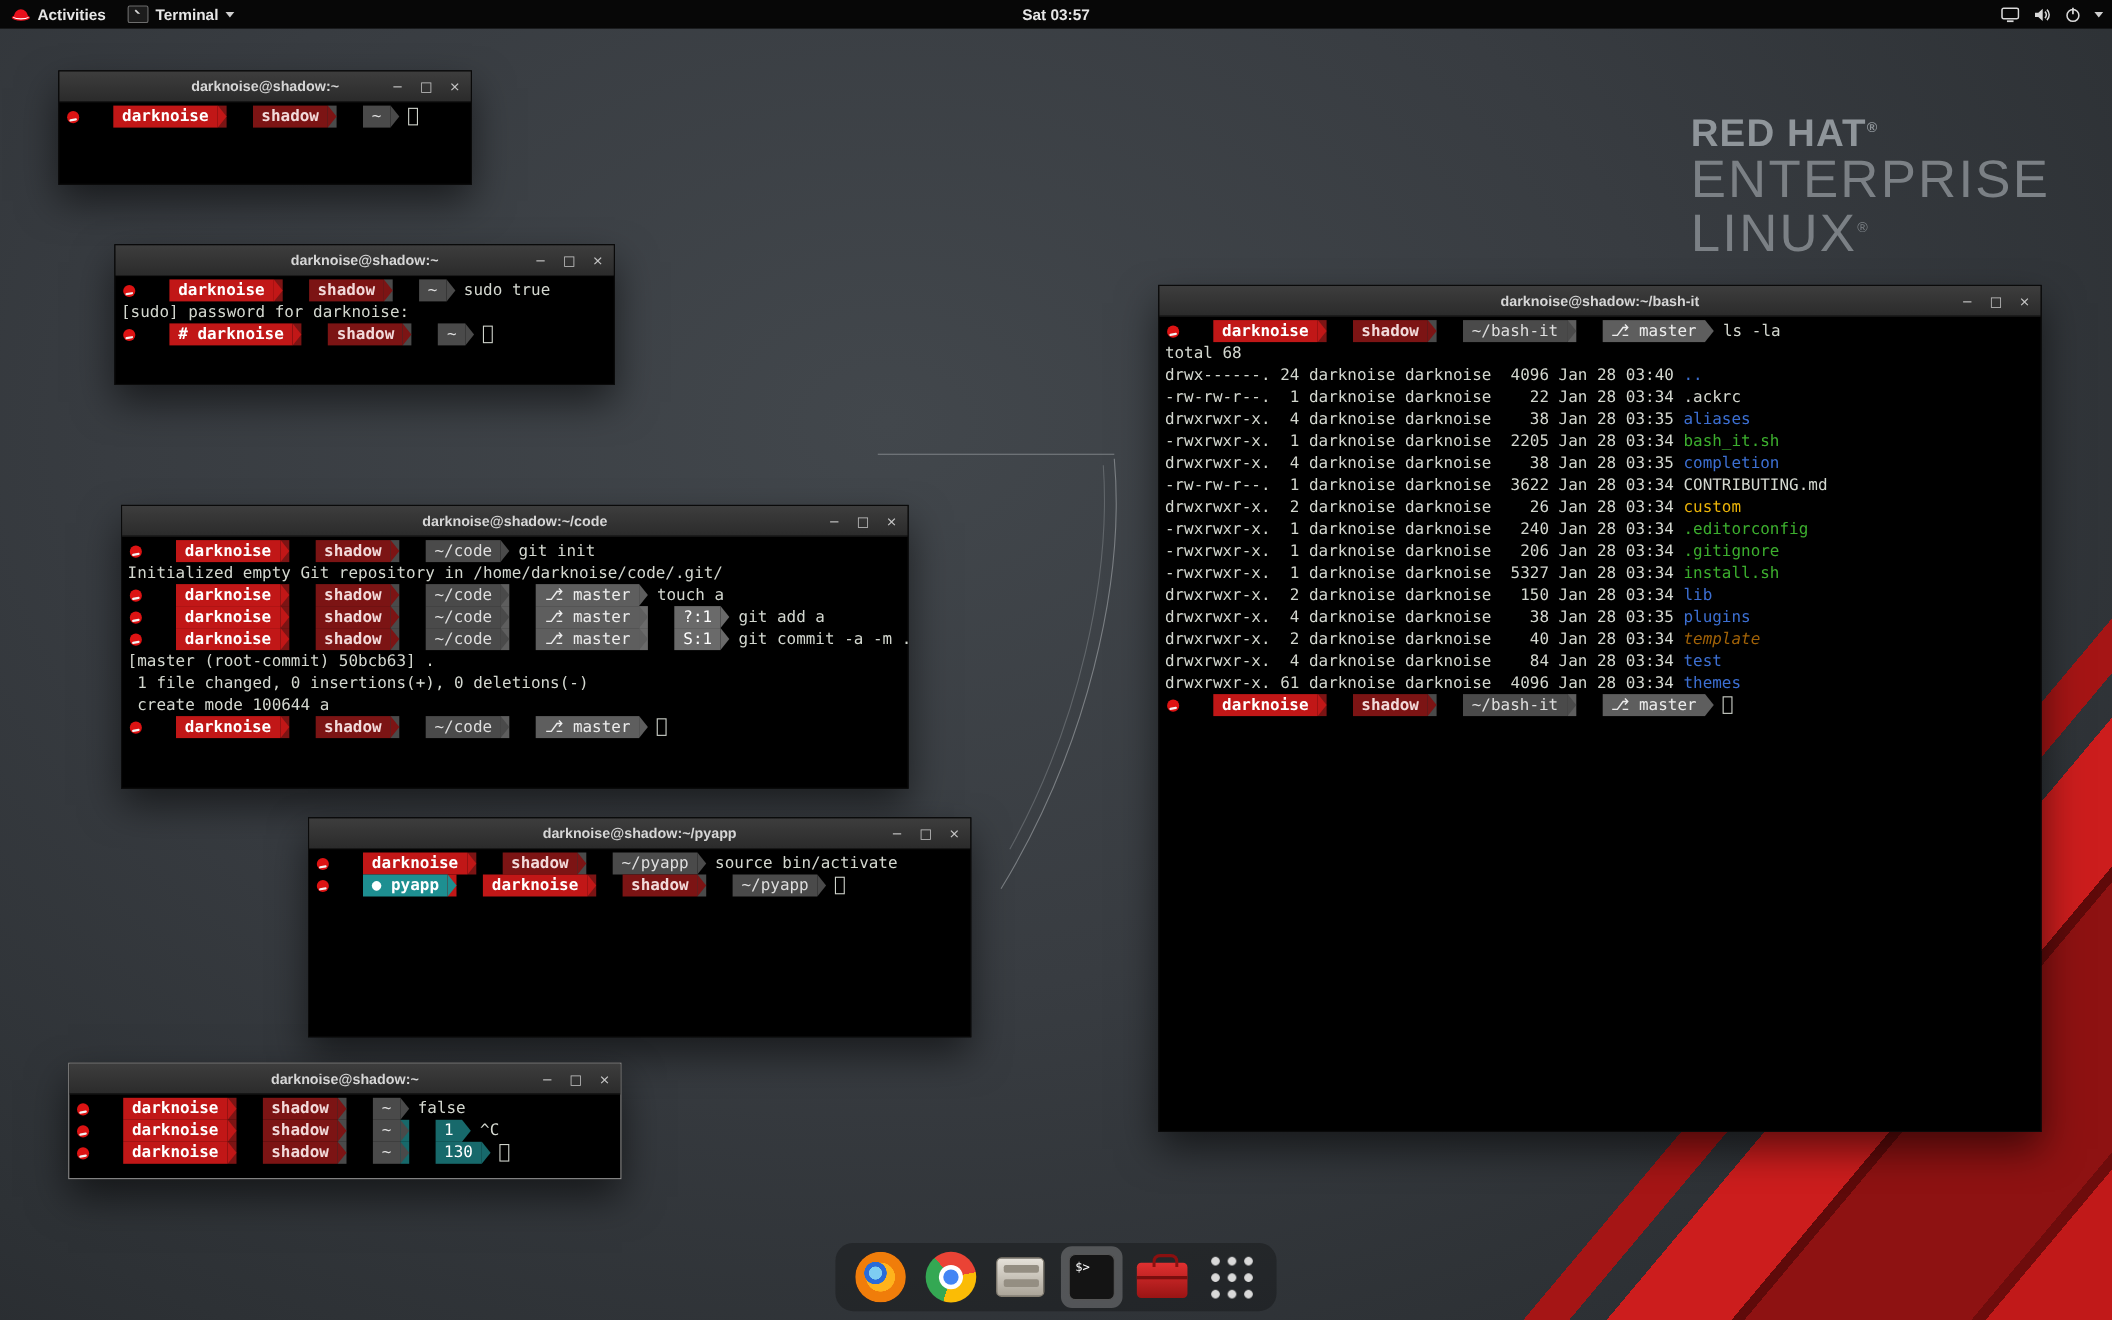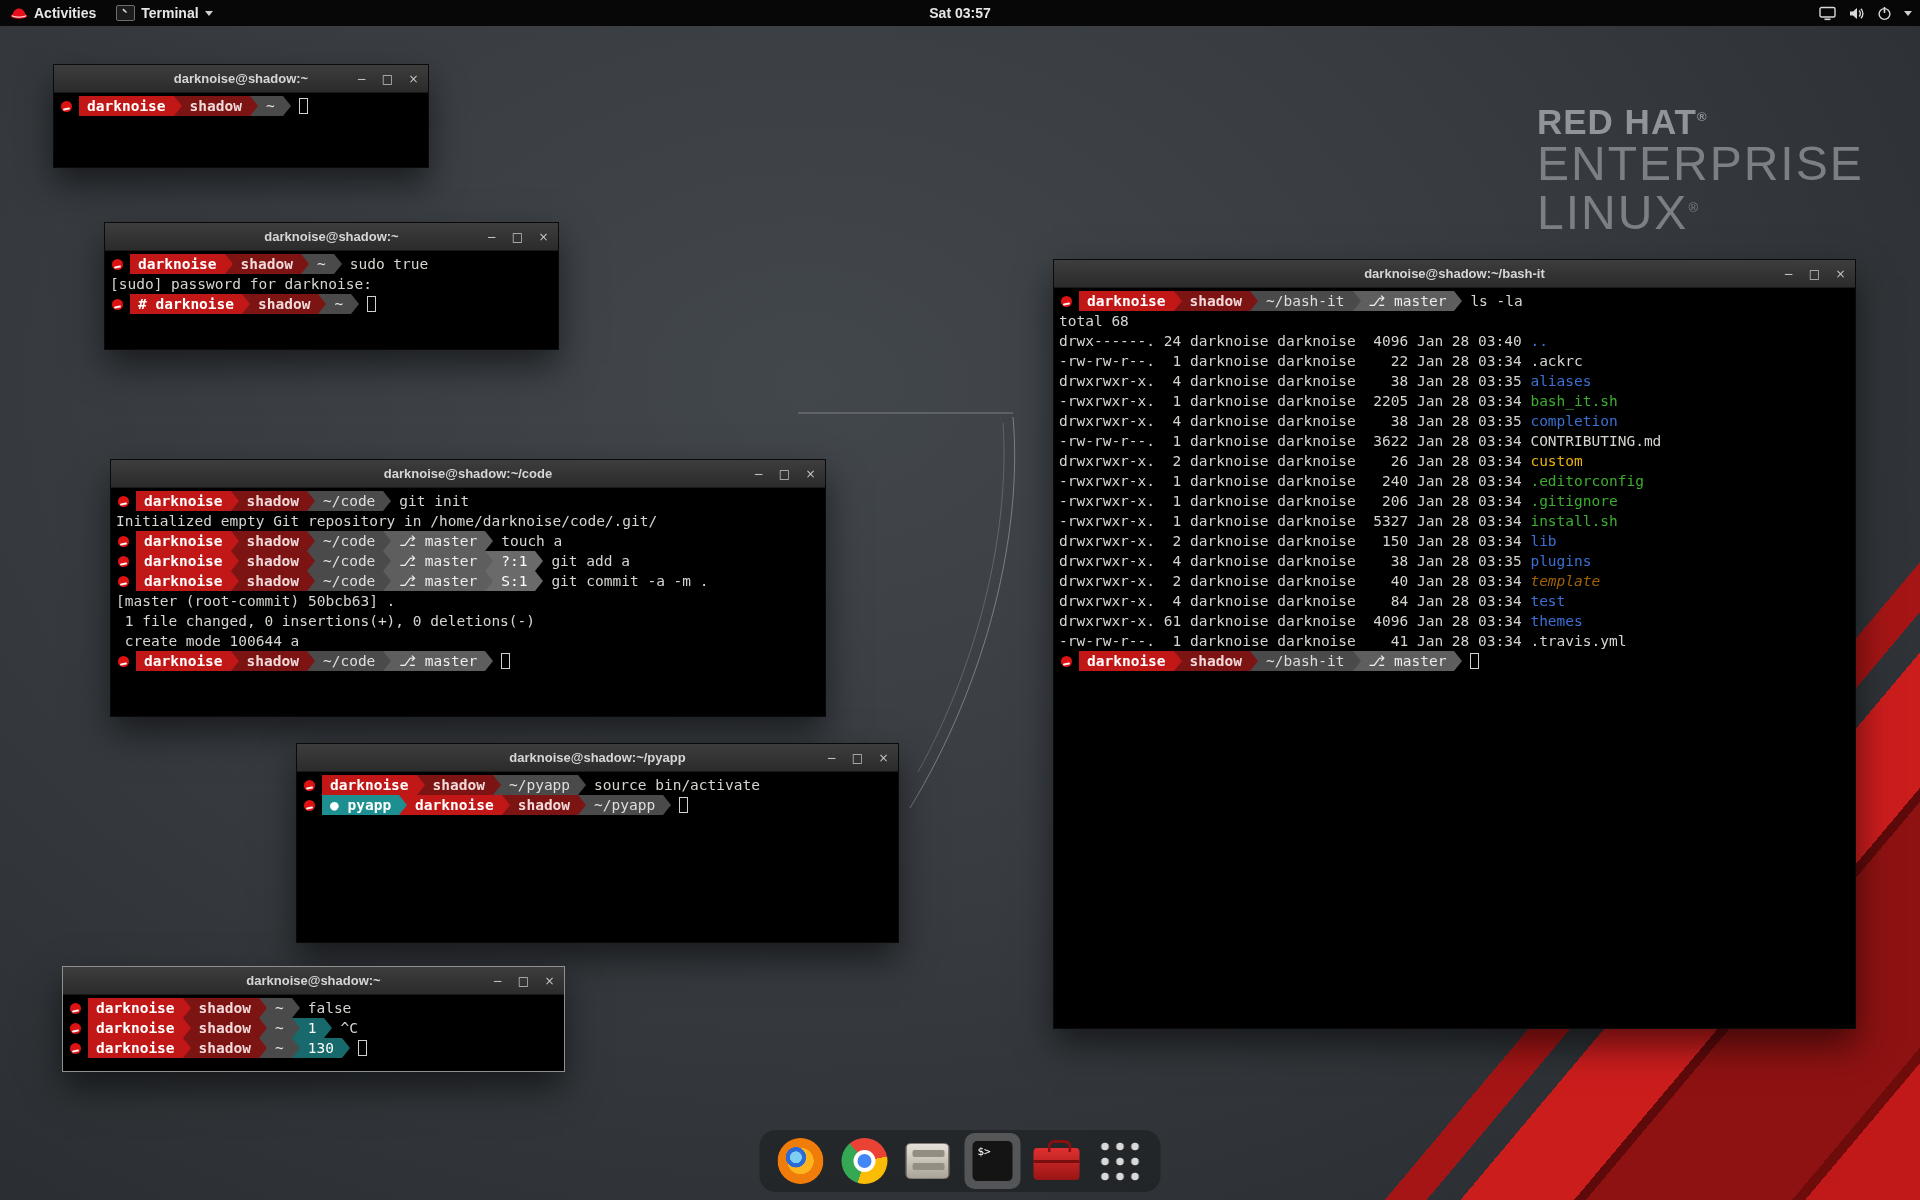--- a/index.html
+++ b/index.html
@@ -39,21 +39,21 @@
   .titlebar{height:27px;background:linear-gradient(#3d3d3d,#2b2b2b);border-bottom:1px solid #1a1a1a;
     position:relative;display:flex;align-items:center;justify-content:center;cursor:default;}
   .title{color:#d6d6d6;font-size:13px;font-weight:bold;white-space:nowrap;}
   .winbtns{position:absolute;right:6px;top:0;bottom:0;display:flex;align-items:center;gap:9px;color:#c6c6c6;}
   .wb{width:17px;height:17px;display:flex;align-items:center;justify-content:center;font-size:12px;cursor:pointer;
     font-family:"DejaVu Sans",sans-serif;}
   .tcontent{padding:3px 5px;font-family:"DejaVu Sans Mono",monospace;font-size:14.5px;color:#d3d7cf;cursor:text;}
   .tline{height:20px;display:flex;align-items:center;white-space:pre;}
   .hat{width:11px;height:11px;border-radius:50%;background:#dd1313;margin:0 7px 0 2px;flex:none;position:relative;}
   .hat::after{content:"";position:absolute;left:2px;right:2px;bottom:2px;height:2px;background:#f3f3f3;border-radius:2px;transform:rotate(-10deg);}
-  .seg{display:inline-block;height:20px;line-height:20px;padding:0 8px;flex:none;}
+  .seg{display:inline-block;height:20px;line-height:20px;padding:0 8px;flex:none;margin-left:24px;}
   .parrow{width:0;height:0;border-top:10px solid transparent;border-bottom:10px solid transparent;border-left:8px solid transparent;flex:none;}
   .cmd{margin-left:8px;}
   .cursor{width:9px;height:16px;border:1px solid #cfd3cb;margin-left:8px;flex:none;box-sizing:border-box;}
   
   .dock{position:absolute;bottom:8px;left:50%;transform:translateX(-50%);z-index:50;
     display:flex;align-items:center;gap:18px;padding:8px 18px;background:rgba(8,8,10,.32);border-radius:16px;}
   .dockicon{width:46px;height:46px;position:relative;cursor:pointer;flex:none;}
   .ff{border-radius:50%;background:
     radial-gradient(circle at 40% 42%, #7ecdf2 0 15%, #2a6bd8 16% 26%, transparent 27%),
     radial-gradient(circle at 50% 50%, #ffb31c 0 40%, #f07d0a 41% 70%, #cf4e03 71% 100%);}
@@ -171,21 +171,21 @@
         <div class="tline"><span>Initialized empty Git repository in /home/darknoise/code/.git/</span></div>
         <div class="tline"><span class="hat"></span><span class="seg" style="background: rgb(193, 23, 23); color: rgb(255, 255, 255); font-weight: bold;">darknoise</span><span class="parrow" style="border-left-color: rgb(193, 23, 23); background: rgb(124, 20, 20);"></span><span class="seg" style="background: rgb(124, 20, 20); color: rgb(242, 218, 218); font-weight: bold;">shadow</span><span class="parrow" style="border-left-color: rgb(124, 20, 20); background: rgb(74, 74, 74);"></span><span class="seg" style="background: rgb(74, 74, 74); color: rgb(222, 222, 222);">~/code</span><span class="parrow" style="border-left-color: rgb(74, 74, 74); background: rgb(94, 94, 94);"></span><span class="seg" style="background: rgb(94, 94, 94); color: rgb(236, 236, 236);">⎇ master</span><span class="parrow" style="border-left-color: rgb(94, 94, 94); background: transparent;"></span><span class="cmd">touch a</span></div>
         <div class="tline"><span class="hat"></span><span class="seg" style="background: rgb(193, 23, 23); color: rgb(255, 255, 255); font-weight: bold;">darknoise</span><span class="parrow" style="border-left-color: rgb(193, 23, 23); background: rgb(124, 20, 20);"></span><span class="seg" style="background: rgb(124, 20, 20); color: rgb(242, 218, 218); font-weight: bold;">shadow</span><span class="parrow" style="border-left-color: rgb(124, 20, 20); background: rgb(74, 74, 74);"></span><span class="seg" style="background: rgb(74, 74, 74); color: rgb(222, 222, 222);">~/code</span><span class="parrow" style="border-left-color: rgb(74, 74, 74); background: rgb(94, 94, 94);"></span><span class="seg" style="background: rgb(94, 94, 94); color: rgb(236, 236, 236);">⎇ master</span><span class="parrow" style="border-left-color: rgb(94, 94, 94); background: rgb(106, 106, 106);"></span><span class="seg" style="background: rgb(106, 106, 106); color: rgb(255, 255, 255);">?:1</span><span class="parrow" style="border-left-color: rgb(106, 106, 106); background: transparent;"></span><span class="cmd">git add a</span></div>
         <div class="tline"><span class="hat"></span><span class="seg" style="background: rgb(193, 23, 23); color: rgb(255, 255, 255); font-weight: bold;">darknoise</span><span class="parrow" style="border-left-color: rgb(193, 23, 23); background: rgb(124, 20, 20);"></span><span class="seg" style="background: rgb(124, 20, 20); color: rgb(242, 218, 218); font-weight: bold;">shadow</span><span class="parrow" style="border-left-color: rgb(124, 20, 20); background: rgb(74, 74, 74);"></span><span class="seg" style="background: rgb(74, 74, 74); color: rgb(222, 222, 222);">~/code</span><span class="parrow" style="border-left-color: rgb(74, 74, 74); background: rgb(94, 94, 94);"></span><span class="seg" style="background: rgb(94, 94, 94); color: rgb(236, 236, 236);">⎇ master</span><span class="parrow" style="border-left-color: rgb(94, 94, 94); background: rgb(106, 106, 106);"></span><span class="seg" style="background: rgb(106, 106, 106); color: rgb(255, 255, 255);">S:1</span><span class="parrow" style="border-left-color: rgb(106, 106, 106); background: transparent;"></span><span class="cmd">git commit -a -m .</span></div>
         <div class="tline"><span>[master (root-commit) 50bcb63] .</span></div>
         <div class="tline"><span> 1 file changed, 0 insertions(+), 0 deletions(-)</span></div>
         <div class="tline"><span> create mode 100644 a</span></div>
         <div class="tline"><span class="hat"></span><span class="seg" style="background: rgb(193, 23, 23); color: rgb(255, 255, 255); font-weight: bold;">darknoise</span><span class="parrow" style="border-left-color: rgb(193, 23, 23); background: rgb(124, 20, 20);"></span><span class="seg" style="background: rgb(124, 20, 20); color: rgb(242, 218, 218); font-weight: bold;">shadow</span><span class="parrow" style="border-left-color: rgb(124, 20, 20); background: rgb(74, 74, 74);"></span><span class="seg" style="background: rgb(74, 74, 74); color: rgb(222, 222, 222);">~/code</span><span class="parrow" style="border-left-color: rgb(74, 74, 74); background: rgb(94, 94, 94);"></span><span class="seg" style="background: rgb(94, 94, 94); color: rgb(236, 236, 236);">⎇ master</span><span class="parrow" style="border-left-color: rgb(94, 94, 94); background: transparent;"></span><span class="cursor"></span></div>
       </div>
     </div>
-    <div class="twin" style="left: 296px; top: 743px; width: 601px; height: 198px; background: rgb(0, 0, 0);">
+    <div class="twin" style="left: 280px; top: 743px; width: 601px; height: 198px; background: rgb(0, 0, 0);">
       <div class="titlebar">
         <span class="title">darknoise@shadow:~/pyapp</span>
         <div class="winbtns">
           <span class="wb">−</span>
           <span class="wb">□</span>
           <span class="wb">×</span>
         </div>
       </div>
       <div class="tcontent" style="color: rgb(211, 215, 207);">
         <div class="tline"><span class="hat"></span><span class="seg" style="background: rgb(193, 23, 23); color: rgb(255, 255, 255); font-weight: bold;">darknoise</span><span class="parrow" style="border-left-color: rgb(193, 23, 23); background: rgb(124, 20, 20);"></span><span class="seg" style="background: rgb(124, 20, 20); color: rgb(242, 218, 218); font-weight: bold;">shadow</span><span class="parrow" style="border-left-color: rgb(124, 20, 20); background: rgb(74, 74, 74);"></span><span class="seg" style="background: rgb(74, 74, 74); color: rgb(222, 222, 222);">~/pyapp</span><span class="parrow" style="border-left-color: rgb(74, 74, 74); background: transparent;"></span><span class="cmd">source bin/activate</span></div>
@@ -227,21 +227,20 @@
         <div class="tline"><span>-rw-rw-r--.  1 darknoise darknoise  3622 Jan 28 03:34 </span><span>CONTRIBUTING.md</span></div>
         <div class="tline"><span>drwxrwxr-x.  2 darknoise darknoise    26 Jan 28 03:34 </span><span style="color: #eab308;">custom</span></div>
         <div class="tline"><span>-rwxrwxr-x.  1 darknoise darknoise   240 Jan 28 03:34 </span><span style="color: rgb(60, 174, 46);">.editorconfig</span></div>
         <div class="tline"><span>-rwxrwxr-x.  1 darknoise darknoise   206 Jan 28 03:34 </span><span style="color: rgb(60, 174, 46);">.gitignore</span></div>
         <div class="tline"><span>-rwxrwxr-x.  1 darknoise darknoise  5327 Jan 28 03:34 </span><span style="color: rgb(60, 174, 46);">install.sh</span></div>
         <div class="tline"><span>drwxrwxr-x.  2 darknoise darknoise   150 Jan 28 03:34 </span><span style="color: rgb(60, 111, 210);">lib</span></div>
         <div class="tline"><span>drwxrwxr-x.  4 darknoise darknoise    38 Jan 28 03:35 </span><span style="color: rgb(60, 111, 210);">plugins</span></div>
         <div class="tline"><span>drwxrwxr-x.  2 darknoise darknoise    40 Jan 28 03:34 </span><span style="color: #a16207; font-style: italic;">template</span></div>
         <div class="tline"><span>drwxrwxr-x.  4 darknoise darknoise    84 Jan 28 03:34 </span><span style="color: rgb(60, 111, 210);">test</span></div>
         <div class="tline"><span>drwxrwxr-x. 61 darknoise darknoise  4096 Jan 28 03:34 </span><span style="color: rgb(60, 111, 210);">themes</span></div>
-        <div class="tline"><span>-rw-rw-r--.  1 darknoise darknoise    41 Jan 28 03:34 </span><span>.travis.yml</span></div>
         <div class="tline"><span class="hat"></span><span class="seg" style="background: rgb(193, 23, 23); color: rgb(255, 255, 255); font-weight: bold;">darknoise</span><span class="parrow" style="border-left-color: rgb(193, 23, 23); background: rgb(124, 20, 20);"></span><span class="seg" style="background: rgb(124, 20, 20); color: rgb(242, 218, 218); font-weight: bold;">shadow</span><span class="parrow" style="border-left-color: rgb(124, 20, 20); background: rgb(74, 74, 74);"></span><span class="seg" style="background: rgb(74, 74, 74); color: rgb(222, 222, 222);">~/bash-it</span><span class="parrow" style="border-left-color: rgb(74, 74, 74); background: rgb(94, 94, 94);"></span><span class="seg" style="background: rgb(94, 94, 94); color: rgb(236, 236, 236);">⎇ master</span><span class="parrow" style="border-left-color: rgb(94, 94, 94); background: transparent;"></span><span class="cursor"></span></div>
       </div>
     </div>
   </div>
 
 <div class="dock">
   <div class="dockicon ff"></div>
   <div class="dockicon ch"></div>
   <div class="dockicon">
       <div class="fi"></div>

